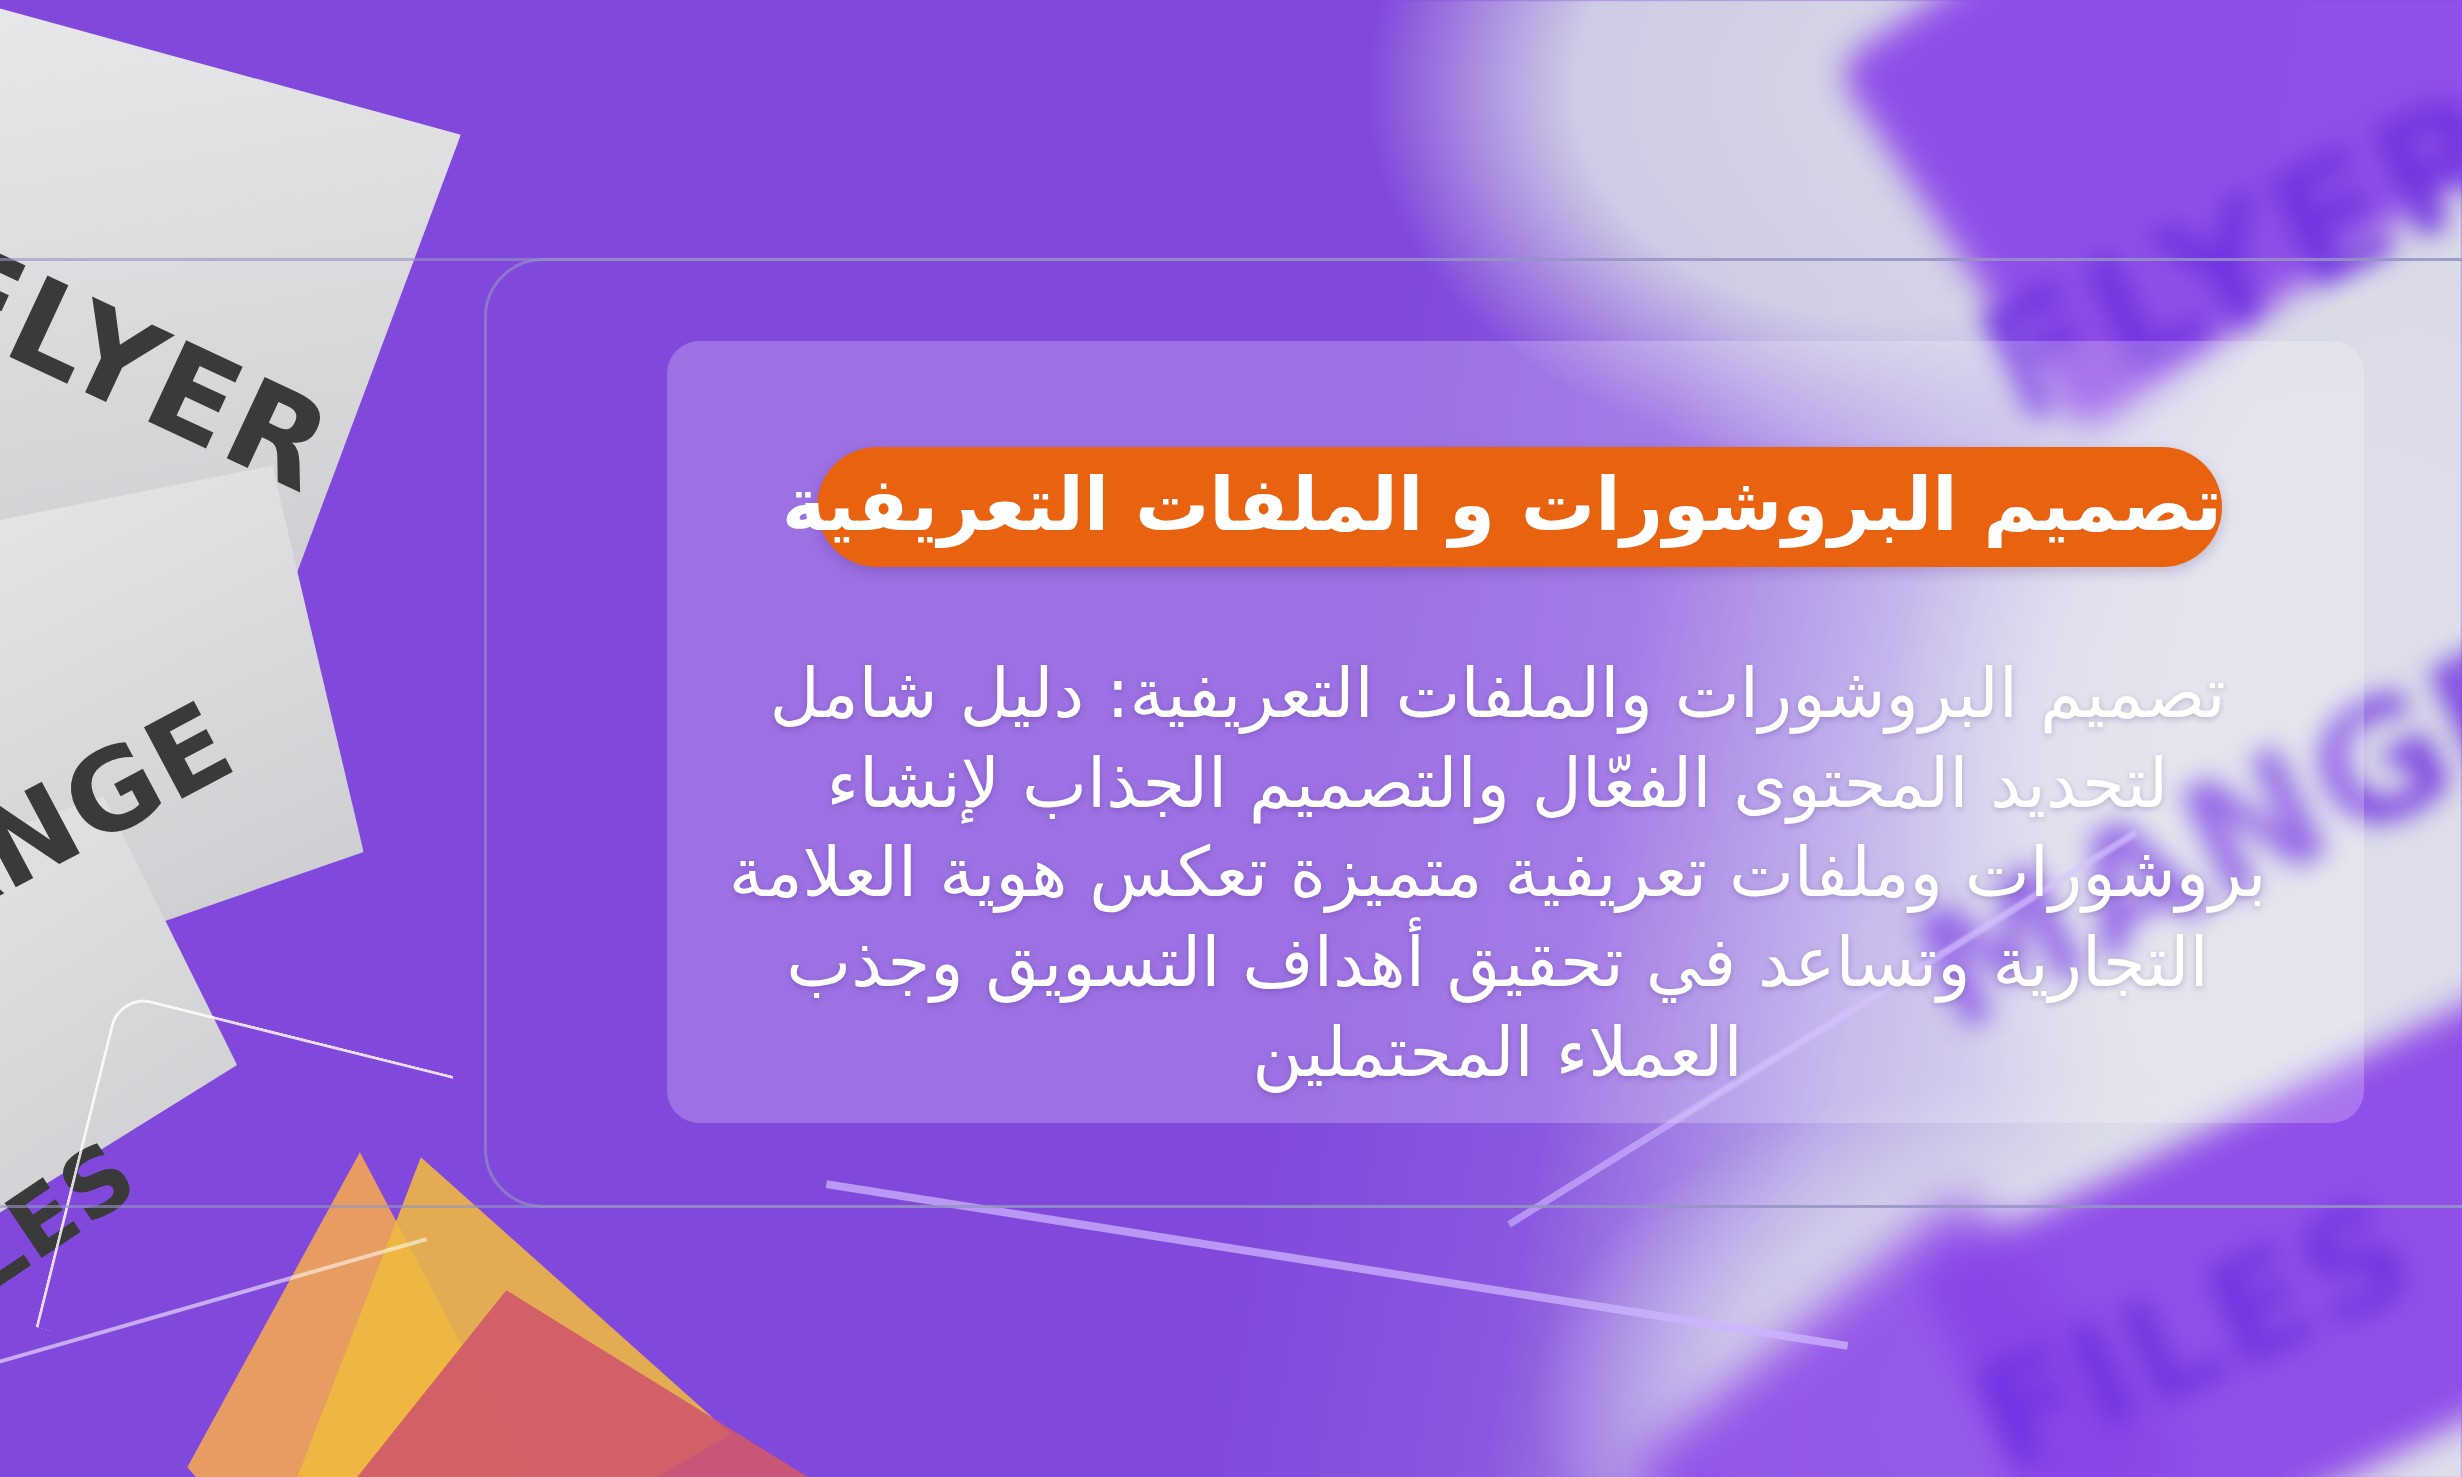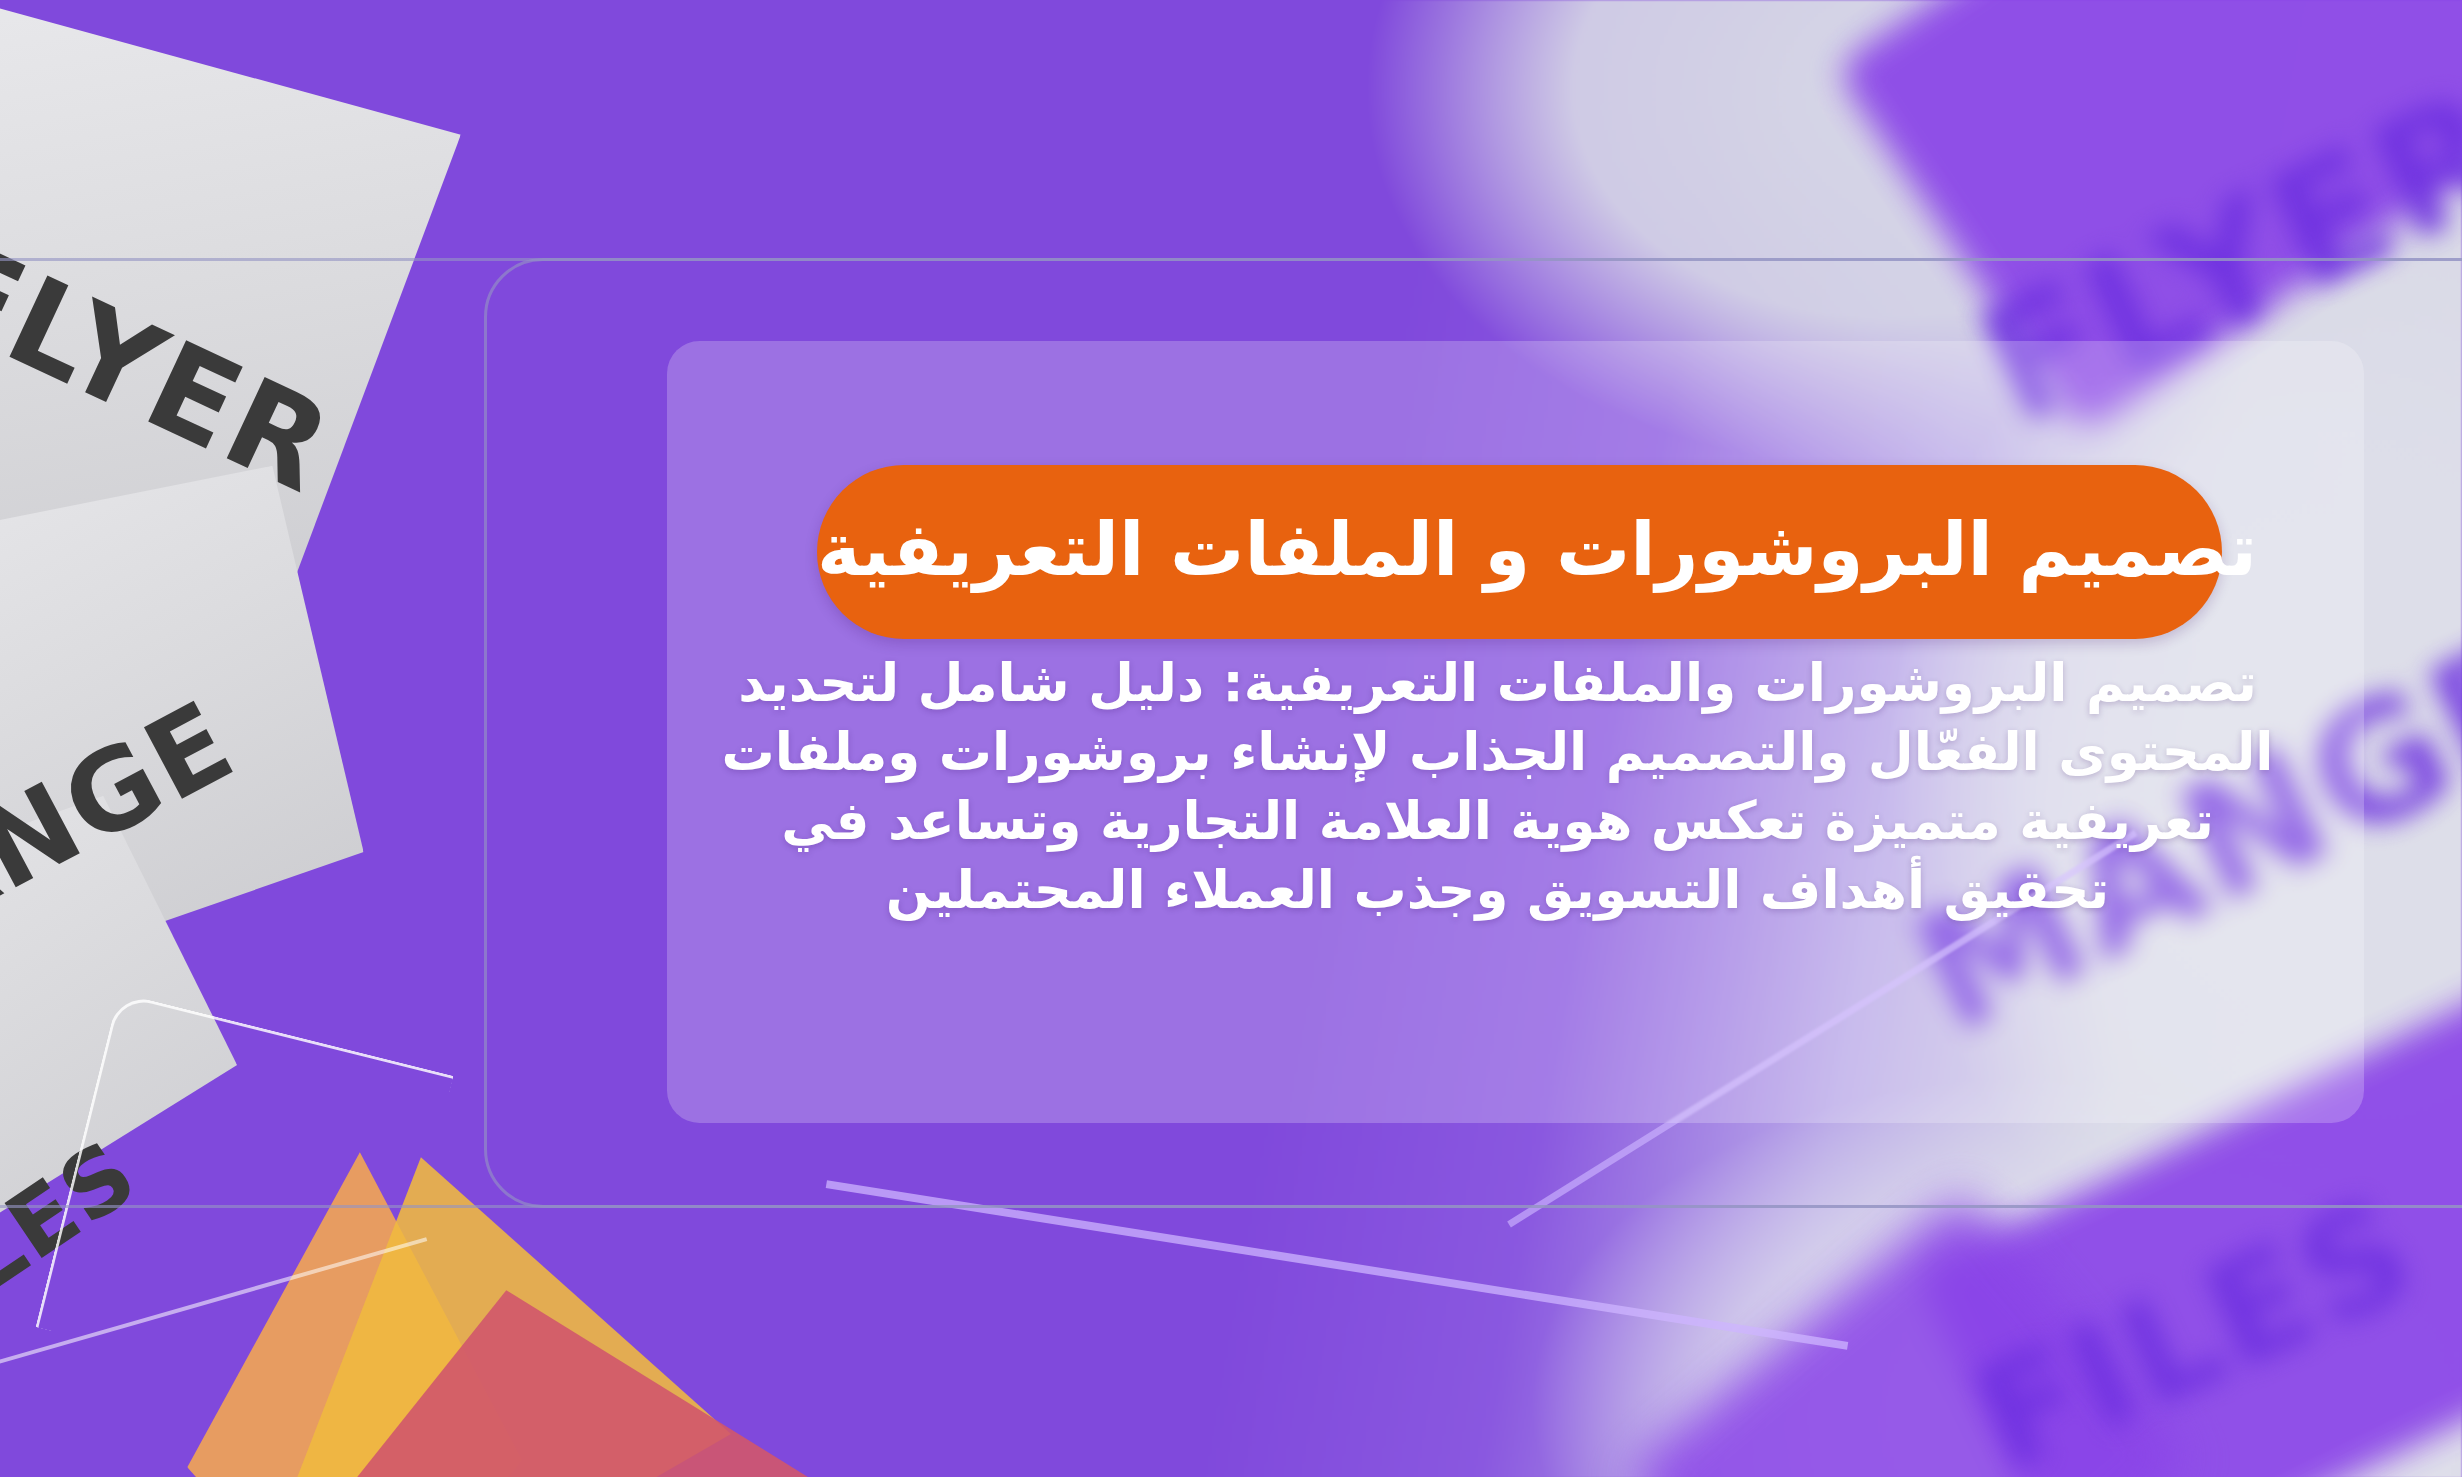--- a/index.html
+++ b/index.html
@@ -168,50 +168,50 @@
     left:832px; top:341px;
     width:1697px; height:782px;
     background:rgba(255,255,255,.22);
     border-radius:32.5px;
     backdrop-filter:blur(1px);
   }
 
   
   .title-pill{
     position:absolute;
-    left:982px; top:465px;
-    width:1405px; height:174px;
+    left:982px; top:447px;
+    width:1405px; height:120px;
     background:#e8620f;
     border-radius:492px;
     display:flex;
     align-items:center;
-    justify-content:flex-end;
+    justify-content:flex-start;
     box-shadow:0 4.9px 12.8px rgba(60,15,100,.20);
   }
   .title-text{
     color:#ffffff;
     font-size:74px;
     font-weight:700;
     line-height:1;
     letter-spacing:0;
     text-align:center;
     direction:rtl;
     white-space:nowrap;
     padding-bottom:6.9px;
   }
 
   
   .body-copy{
     position:absolute;
     left:867px; top:649px;
     width:1591px;
     color:#ffffff;
-    font-size:53px;
+    font-size:69px;
     line-height:1.30;
-    font-weight:700;
+    font-weight:400;
     text-align:center;
     direction:rtl;
     text-shadow:0 2px 6.9px rgba(50,10,95,.22);
   }
 </style>
 </head>
 <body>
 
 <div id="stage">
 

